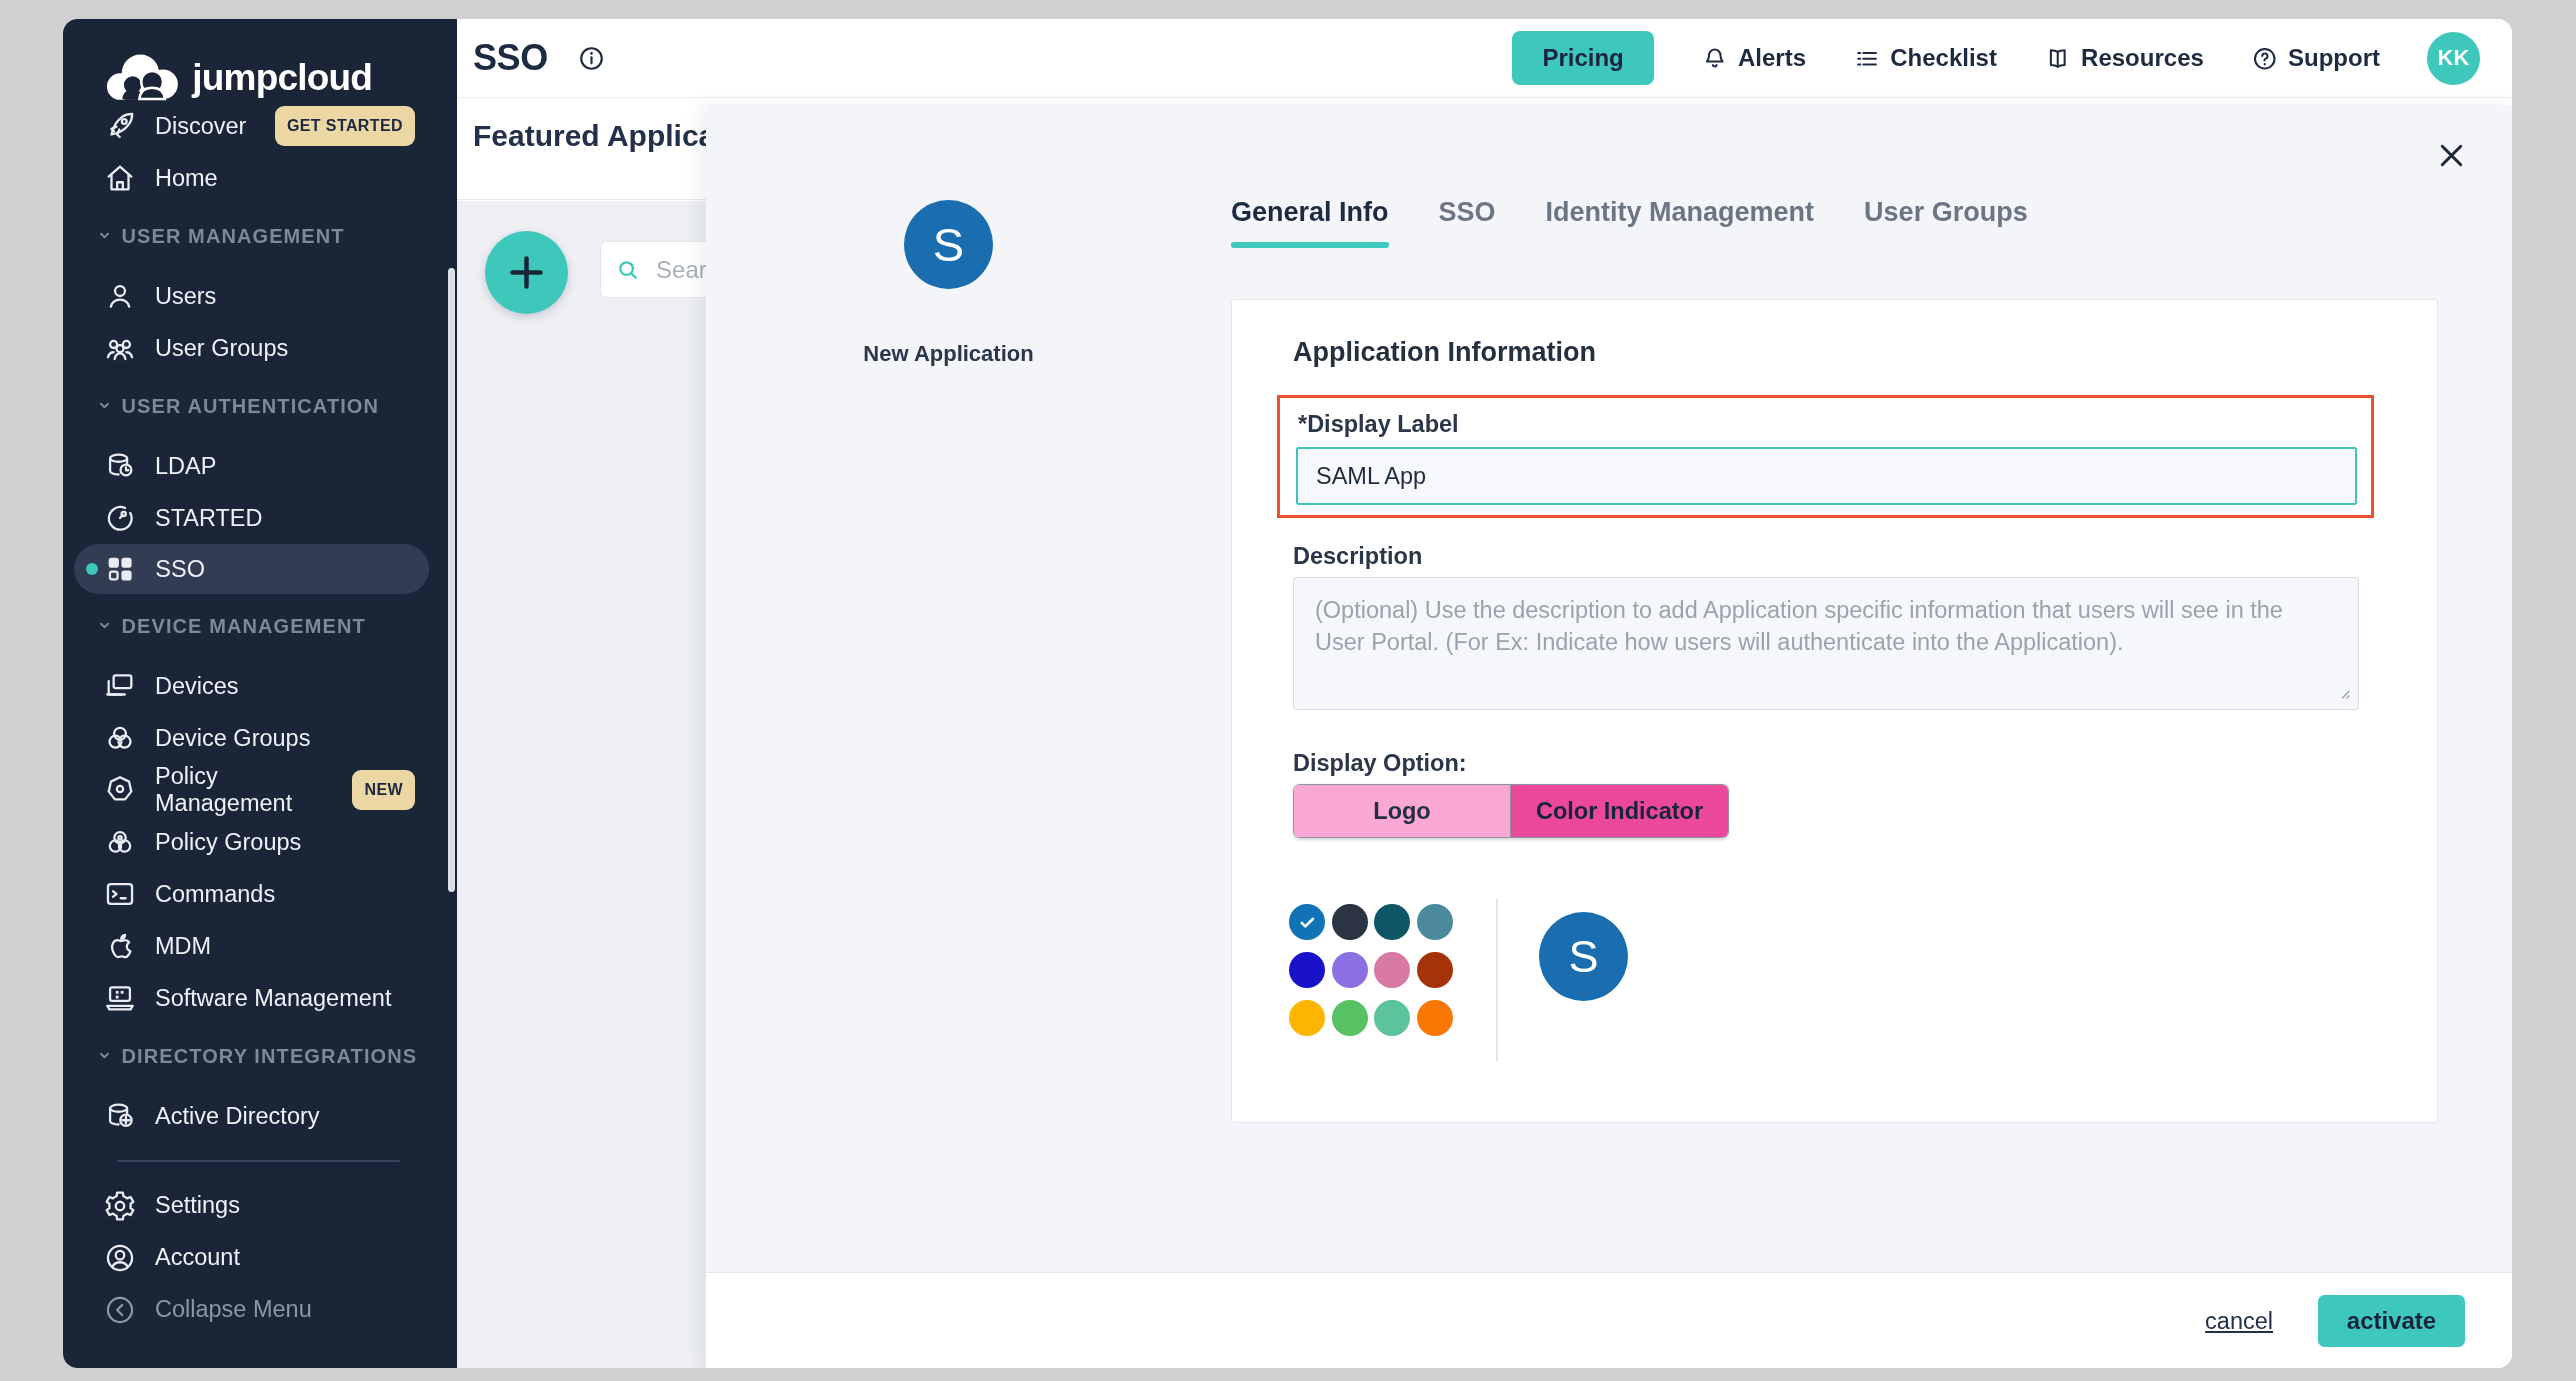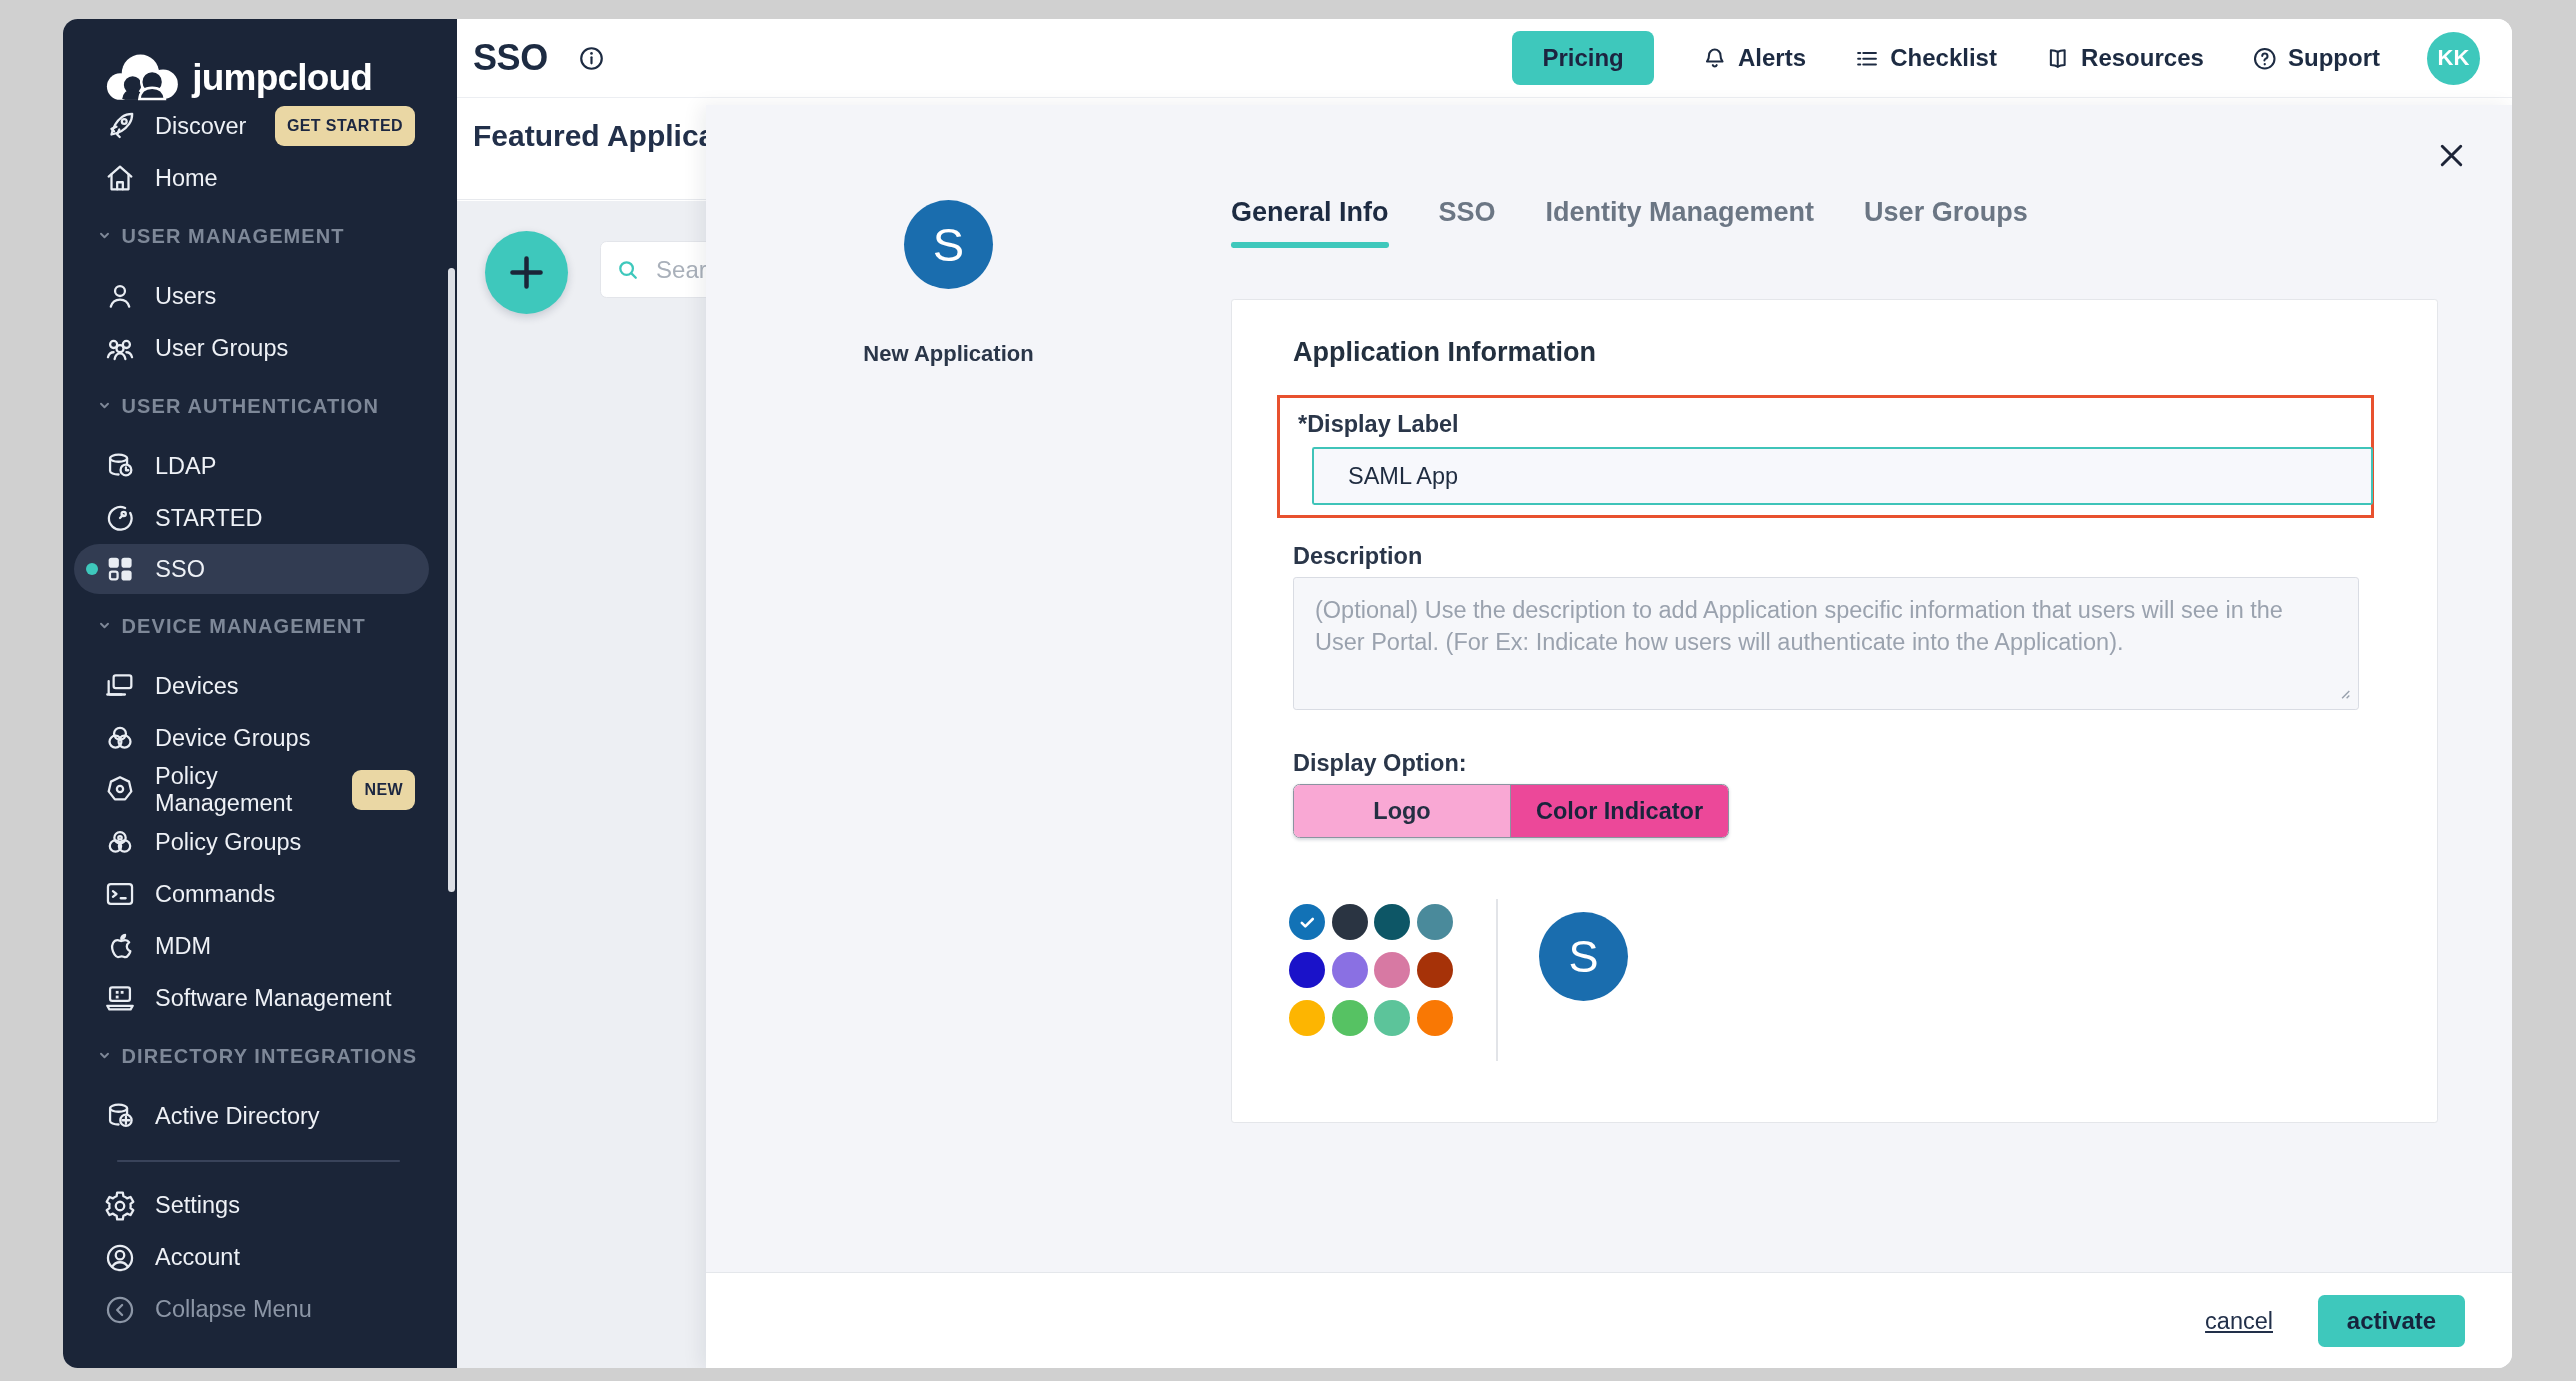--- a/index.html
+++ b/index.html
@@ -60,21 +60,21 @@
   .tab { font-size:27px; font-weight:700; color:#6b7684; padding-bottom:19.4px; position:relative; cursor:pointer; white-space:nowrap; }
   .tab.active { color:#1d2b42; }
   .tab.active::after { content:""; position:absolute; left:0; right:0; bottom:0; height:5.7px; border-radius:2.4px; background:#3ec8bc; }
 
   .card { position:absolute; left:525px; top:194px; width:1207px; height:824px; background:#ffffff; border:1.6px solid #e4e6ea; border-radius:3.2px; }
   .card-heading { position:absolute; left:61px; top:37px; font-size:27px; font-weight:700; color:#23303f; }
 
   .req-box { position:absolute; left:45px; top:95px; width:1097px; height:123px; border:3.2px solid #e8512e; }
   .field-label { font-size:23.5px; font-weight:700; color:#2a3649; }
   .req-box .field-label { position:absolute; left:18px; top:13px; }
-  .display-input { position:absolute; left:32px; top:49px; width:1061px; height:58px; background:#f7f8fc; border:2.4px solid #3fc4b9; border-radius:2.4px; font-size:23.5px; color:#1f2c40; padding:0 34px; font-family:inherit; outline:none; }
+  .display-input { position:absolute; left:16px; top:49px; width:1061px; height:58px; background:#f7f8fc; border:2.4px solid #3fc4b9; border-radius:2.4px; font-size:23.5px; color:#1f2c40; padding:0 18px; font-family:inherit; outline:none; }
 
   .desc-label { position:absolute; left:61px; top:243px; }
   .desc-area { position:absolute; left:61px; top:277px; width:1066px; height:133px; background:#f6f7fa; border:1.6px solid #d9dce3; border-radius:3.2px; font-size:23.5px; line-height:32px; color:#1f2c40; padding:16px 21px; resize:none; outline:none; font-family:inherit; }
   .desc-area::placeholder { color:#9aa2ae; }
   .resize-corner { position:absolute; left:1102px; top:383px; width:18px; height:18px; color:#9aa2ae; pointer-events:none; }
 
   .dispopt-label { position:absolute; left:61px; top:450px; }
   .seg-toggle { position:absolute; left:61px; top:484px; display:flex; border:1.6px solid #8b93a0; border-radius:6.5px; overflow:hidden; box-shadow:0 1.6px 3.2px rgba(20,35,60,.18); }
   .seg { width:217px; height:52px; border:none; font-size:23.5px; font-weight:600; cursor:pointer; font-family:inherit; }
   .seg.left { background:#f9a8d4; color:#242f42; border-right:1.6px solid #8b93a0; }

